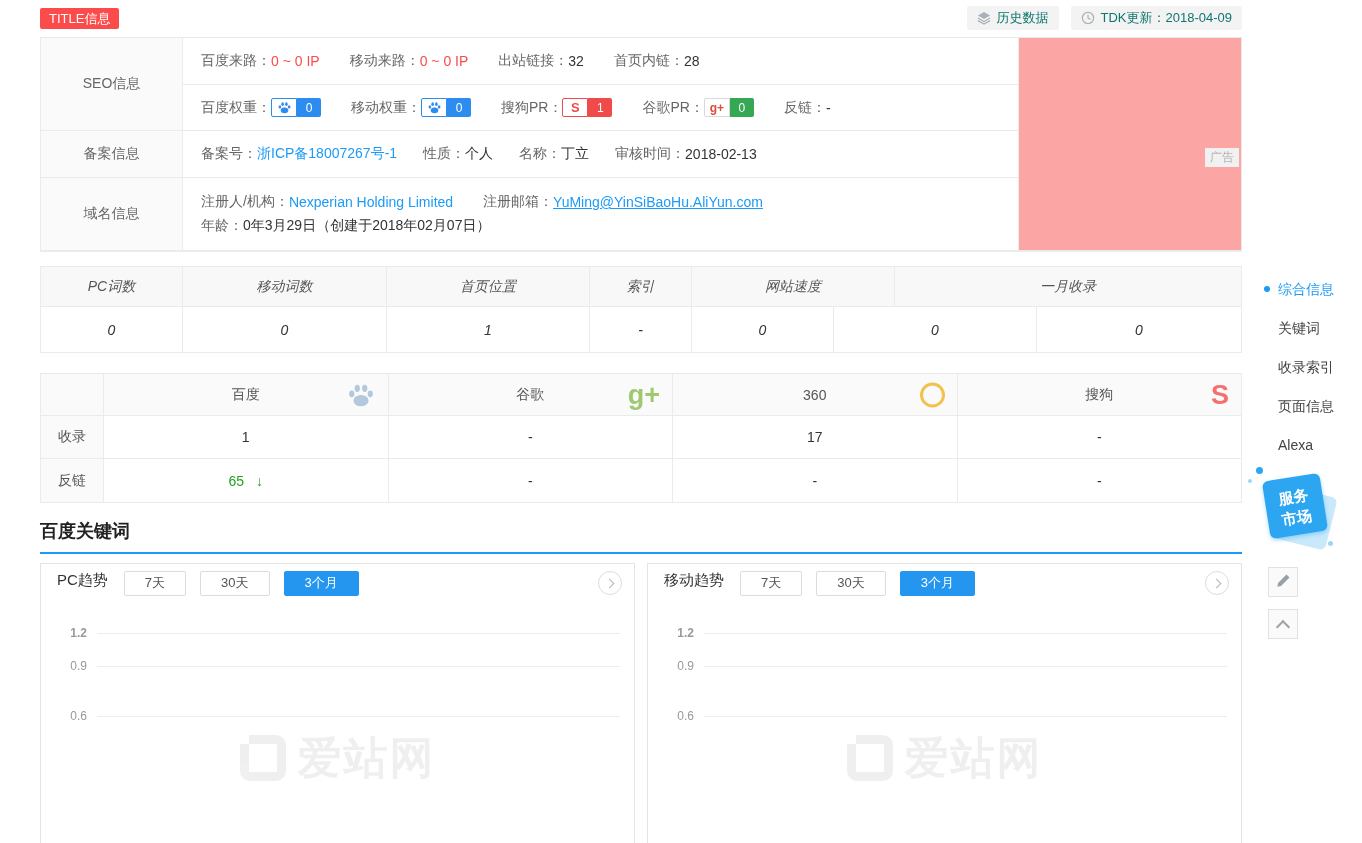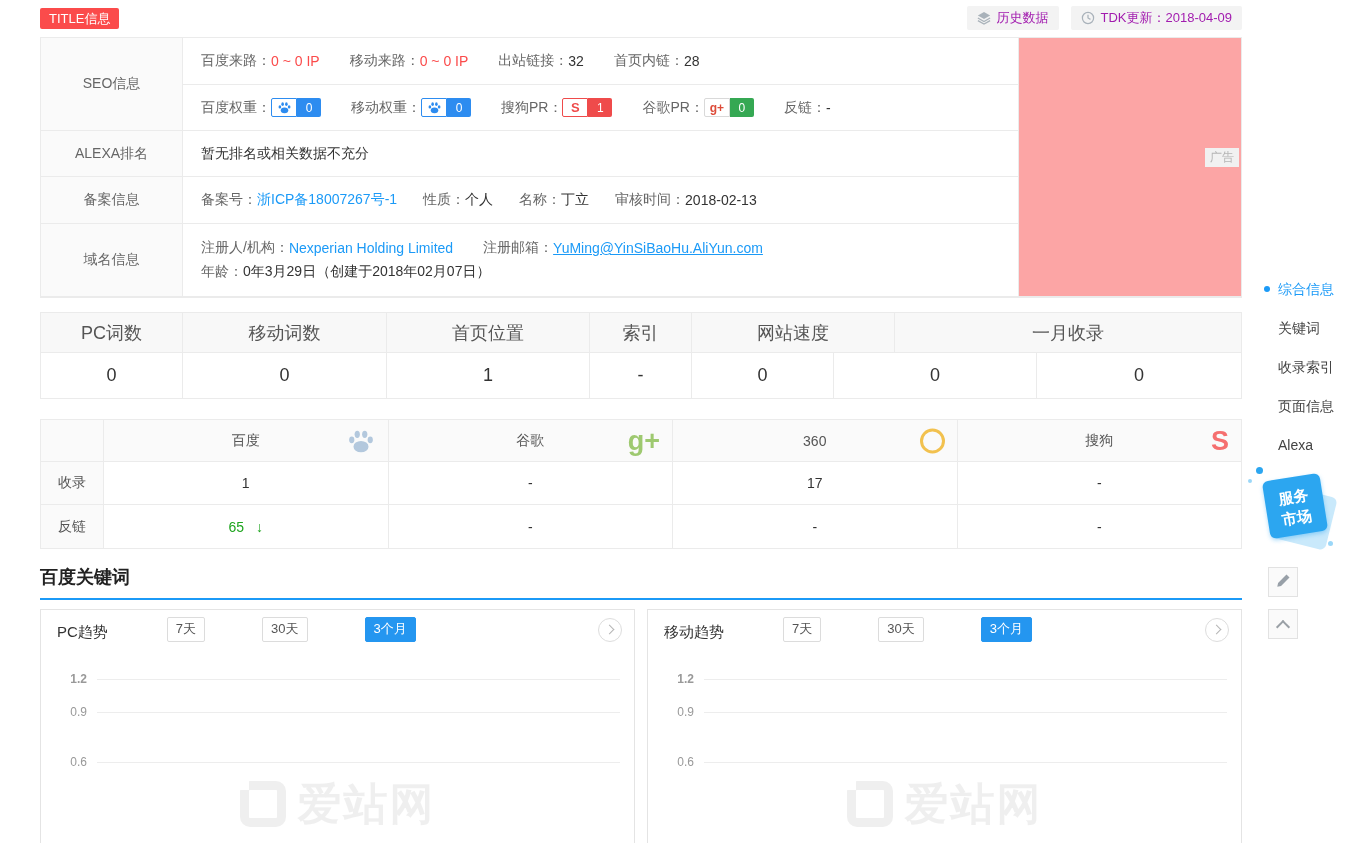--- a/index.html
+++ b/index.html
@@ -7,21 +7,21 @@
     font-family:"Liberation Sans","DejaVu Sans",sans-serif; color:#333; }
   body { position:relative; }
 
   .main { position:absolute; left:40px; top:0; width:1202px; padding-top:5px; }
 
   
   .top-header { display:flex; align-items:center; height:26px; }
   .title-badge { background:#fb4b4b; color:#fff; font-size:13px; padding:4px 9px; border-radius:2px; line-height:1; }
   .page-title { font-size:15px; font-weight:bold; color:#1a1a1a; margin-left:10px; }
   .header-right { margin-left:auto; display:flex; gap:12px; }
-  .hchip { background:#f3f3f3; color:#a21caf; font-size:13px; padding:0 10px; height:24px;
+  .hchip { background:#f3f3f3; color:#0f766e; font-size:13px; padding:0 10px; height:24px;
     display:flex; align-items:center; gap:6px; border-radius:2px; }
   .hchip svg { display:block; }
 
   
   .info-table { border:1px solid #ebebeb; margin-top:6px; }
   .info-top { display:flex; border-bottom:1px solid #ebebeb; }
   .info-main { width:978px; border-right:1px solid #ebebeb; }
   .info-row { display:flex; border-bottom:1px solid #ebebeb; }
   .info-row.last { border-bottom:none; }
   .info-label { width:142px; background:#fafafa; display:flex; align-items:center; justify-content:center;
@@ -55,22 +55,22 @@
   .wg.sogou .ic { border-color:#ef4b4b; color:#ef4b4b; font-weight:bold; font-size:13px; }
   .wg.sogou .num { background:#ef4b4b; }
   .wg.google .ic { border-color:#d9d9d9; color:#dd4b39; font-weight:bold; font-size:12px; }
   .wg.google .num { background:#35a853; }
 
   
   .stats-table { border:1px solid #ebebeb; margin-top:14px; }
   .stats-row { display:flex; }
   .stats-row.hd { background:#f8f8f8; height:40px; color:#555; border-bottom:1px solid #ebebeb; }
   .stats-row.vl { height:45px; background:#fff; color:#333; }
-  .stats-cell { display:flex; align-items:center; justify-content:center; font-size:18px;
-    border-right:1px solid #ebebeb; }
+  .stats-cell { display:flex; align-items:center; justify-content:center; font-size:14px;
+    border-right:1px solid #ebebeb;font-style:italic; }
   .stats-cell:last-child { border-right:none; }
   .sc1 { width:142px; } .sc2 { width:204px; } .sc3 { width:203px; } .sc4 { width:102px; }
   .sc5 { width:142px; } .sc6 { width:203px; } .sc7 { flex:1; }
 
   
   .engine-table { border:1px solid #ebebeb; margin-top:20px; }
   .engine-row { display:flex; border-bottom:1px solid #ebebeb; }
   .engine-row:last-child { border-bottom:none; }
   .e-first { width:63px; background:#fafafa; border-right:1px solid #ebebeb; display:flex;
     align-items:center; justify-content:center; font-size:14px; color:#555; flex-shrink:0; }
@@ -88,23 +88,23 @@
   .green-val { color:#1fa51f; display:flex; align-items:center; gap:12px; }
   .green-arrow { color:#1fa51f; font-size:14px; font-weight:bold; }
 
   
   .kw-header { margin-top:16px; border-bottom:2px solid #1b9af7; padding-bottom:9px; }
   .kw-title { font-size:18px; font-weight:bold; color:#222; }
 
   
   .charts { display:flex; gap:12px; margin-top:9px; }
   .chart-panel { flex:1; border:1px solid #e4e4e4; height:300px; position:relative; background:#fff; }
-  .chart-head { display:flex; align-items:flex-end; padding:7px 12px 5px 16px;gap:43px; }
+  .chart-head { display:flex; align-items:flex-start; padding:7px 12px 5px 16px; }
   .chart-title { font-size:15px; color:#333; margin-right:16px; }
-  .tab { font-size:13px; color:#555; border:1px solid #dcdcdc; background:#fff; padding:3px 8px;
+  .tab { font-size:13px; color:#555; border:1px solid #dcdcdc; background:#fff; padding:3px 20px;
     margin-right:14px; cursor:pointer; border-radius:2px; line-height:1.3; }
   .tab.active { background:#2496f0; border-color:#2496f0; color:#fff; }
   .chev-btn { margin-left:auto; width:24px; height:24px; border:1px solid #ddd; border-radius:50%;
     display:flex; align-items:center; justify-content:center; cursor:pointer; background:#fff; }
   .chev-right { width:7px; height:7px; border-top:1px solid #b5b5b5; border-right:1px solid #b5b5b5;
     transform:rotate(45deg); margin-left:-2px; }
   .chart-area { position:relative; height:260px; }
   .gridline { position:absolute; left:56px; right:14px; border-top:1px solid #ededed; }
   .ytick { position:absolute; left:0; width:46px; text-align:right; font-size:12px; color:#999;
     transform:translateY(-50%); }
@@ -240,28 +240,20 @@
                 </span>
               </span>
               <span class="item">
                   <span class="lab">反链：</span>
                   <span class="val">-</span>
                 </span>
             </div>
           </div>
         </div>
 
-        <div class="info-row">
-          <div class="info-label">ALEXA排名</div>
-          <div class="info-content">
-              <div class="iline h45">
-                <span class="val">暂无排名或相关数据不充分</span>
-              </div>
-            </div>
-        </div>
 
         <div class="info-row">
           <div class="info-label">备案信息</div>
           <div class="info-content">
             <div class="iline">
               <span class="item tight">
                   <span class="lab">备案号：</span>
                   <a class="link">浙ICP备18007267号-1</a>
                 </span>
               <span class="item tight">

